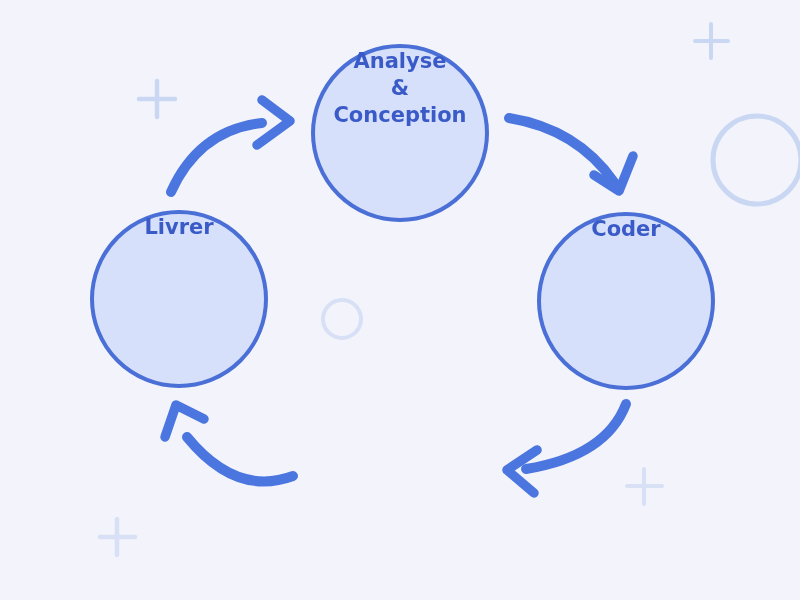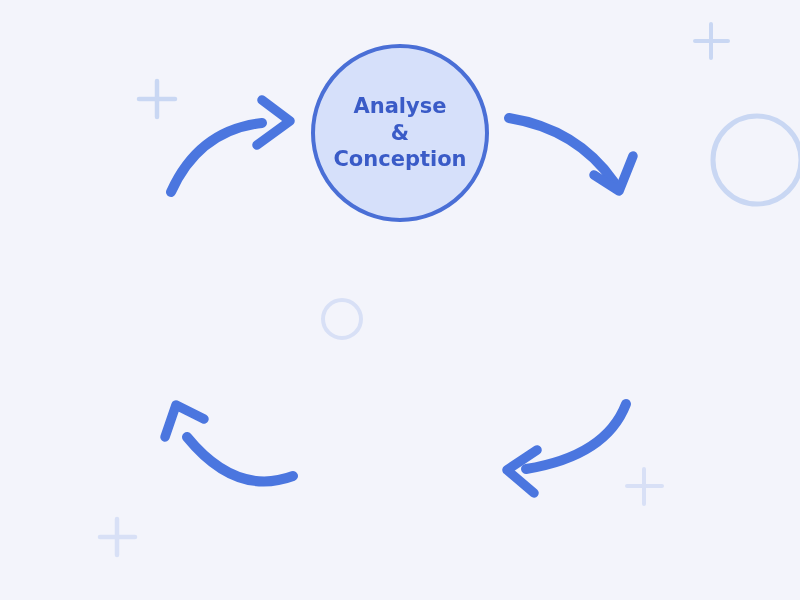--- a/index.html
+++ b/index.html
@@ -18,21 +18,20 @@
   }
   .node {
     position: absolute;
     width: 178px;
     height: 178px;
     border-radius: 50%;
     background: #d6e0fa;
     border: 4px solid #4a6fd6;
     box-sizing: border-box;
     display: flex;
-    align-items: center;
     justify-content: center;
     text-align: center;
   }
   .node-label {
     color: #3a5bc7;
     font-weight: bold;
     font-size: 21px;
     line-height: 1.28;
     white-space: pre-line;
   }
@@ -98,14 +97,20 @@
       <path class="arrow-shaft" d="M 293 476 Q 236 497 187 437"></path>
       <polyline class="arrow-head" points="165,437 176,405 204,419"></polyline>
     </g>
   </svg>
 
   <div class="node node-analyse">
     <span class="node-label">Analyse
 &amp;
 Conception</span>
   </div>
+  <div class="node node-coder">
+    <span class="node-label">Coder</span>
+  </div>
+  <div class="node node-livrer">
+    <span class="node-label">Livrer</span>
+  </div>
 
 </div>
 
 </body></html>

